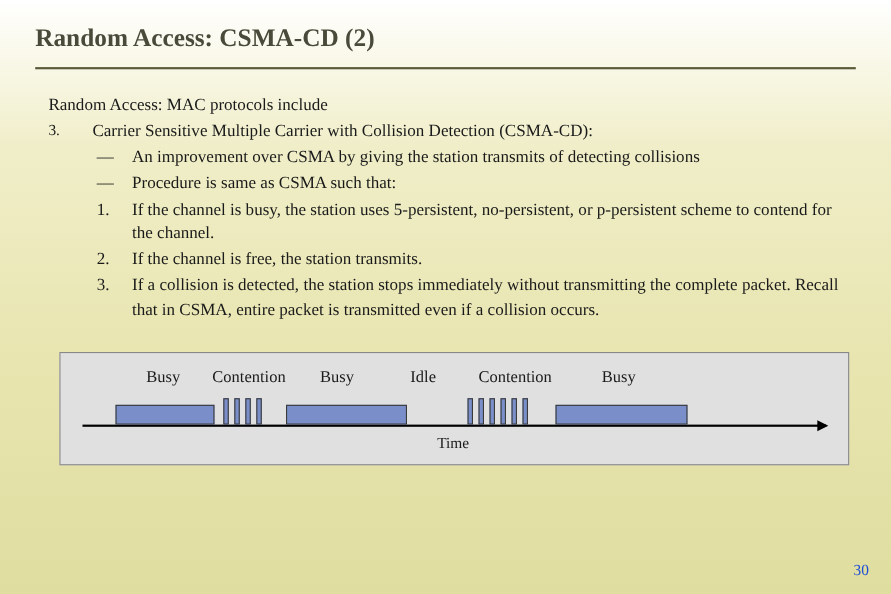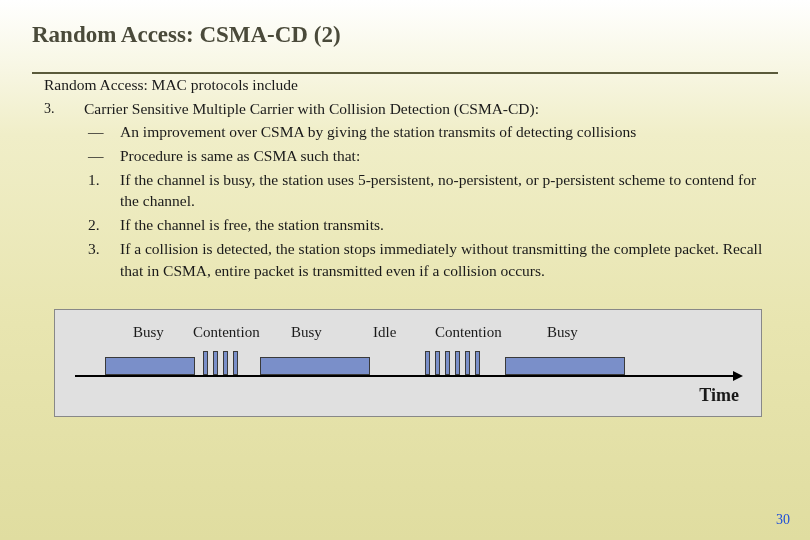--- a/index.html
+++ b/index.html
@@ -12,22 +12,23 @@
     position: relative;
     overflow: hidden;
   }
   .slide {
     padding: 22px 32px 0 32px;
   }
   .title {
     font-size: 23px;
     font-weight: bold;
     color: #4a4a3a;
-    padding-bottom: 24px;
+    padding-bottom: 13px;
     border-bottom: 2px solid #5a5a3a;
+    margin-bottom: 22px;
   }
   .content {
     padding-left: 12px;
     font-size: 15.5px;
     line-height: 1.4;
   }
   .intro {
     margin-bottom: 2px;
   }
   .outer-item {
@@ -49,21 +50,21 @@
     margin-bottom: 2px;
   }
   .sub-marker {
     width: 36px;
     flex-shrink: 0;
     text-align: left;
     padding-left: 4px;
   }
   .sub-body { flex: 1; padding-right: 10px; }
   .diagram-wrap {
-    margin: 26px 16px 0 10px;
+    margin: 26px 6px 0 10px;
     background: #e0e0e0;
     border: 1px solid #888;
     padding: 12px 20px 8px 20px;
   }
   .labels-row {
     display: flex;
     font-size: 15px;
     margin-bottom: 4px;
     padding-left: 58px;
   }
@@ -95,25 +96,24 @@
   .arrowhead {
     position: absolute;
     right: -2px;
     bottom: -6px;
     width: 0; height: 0;
     border-top: 5px solid transparent;
     border-bottom: 5px solid transparent;
     border-left: 10px solid #000;
   }
   .time-label {
-    text-align: right;
-    font-size: 18px;
+    text-align: center;
+    font-size: 14px;
     margin-top: 6px;
     padding-right: 2px;
-    font-weight: bold;
   }
   .page-num {
     position: absolute;
     right: 20px;
     bottom: 12px;
     font-size: 14px;
     color: #1d4ed8;
   }
 </style>
 </head>

